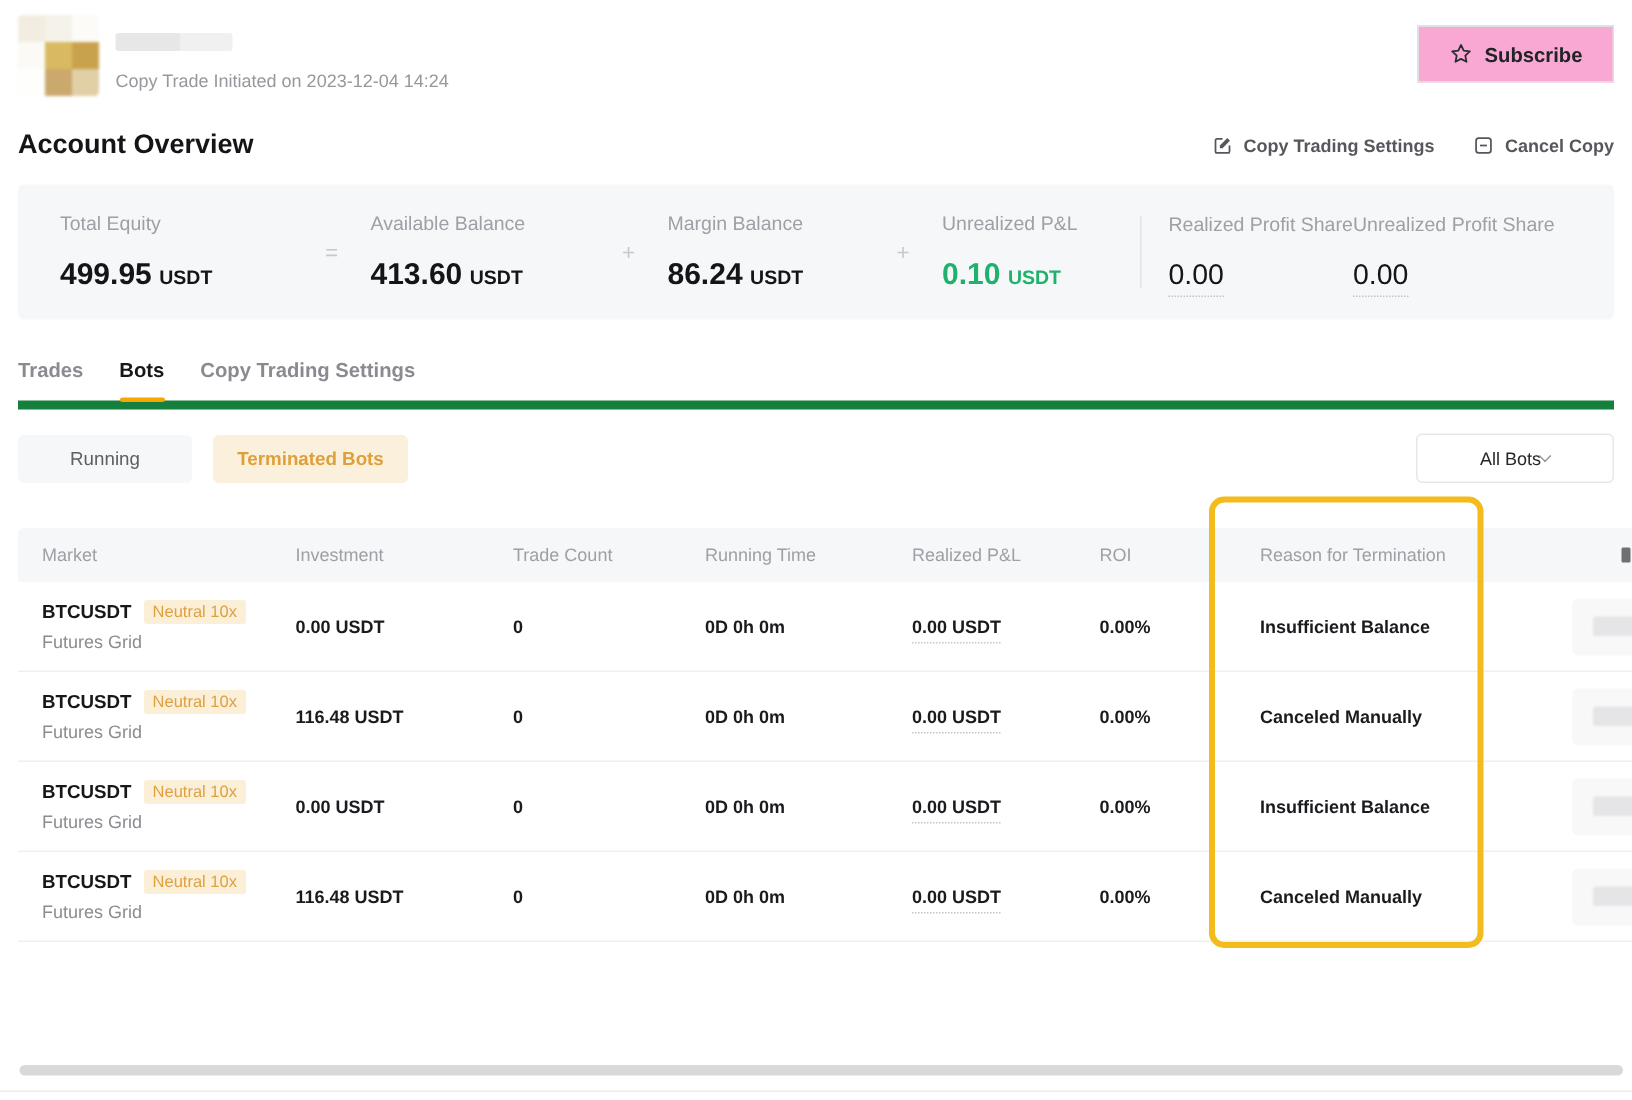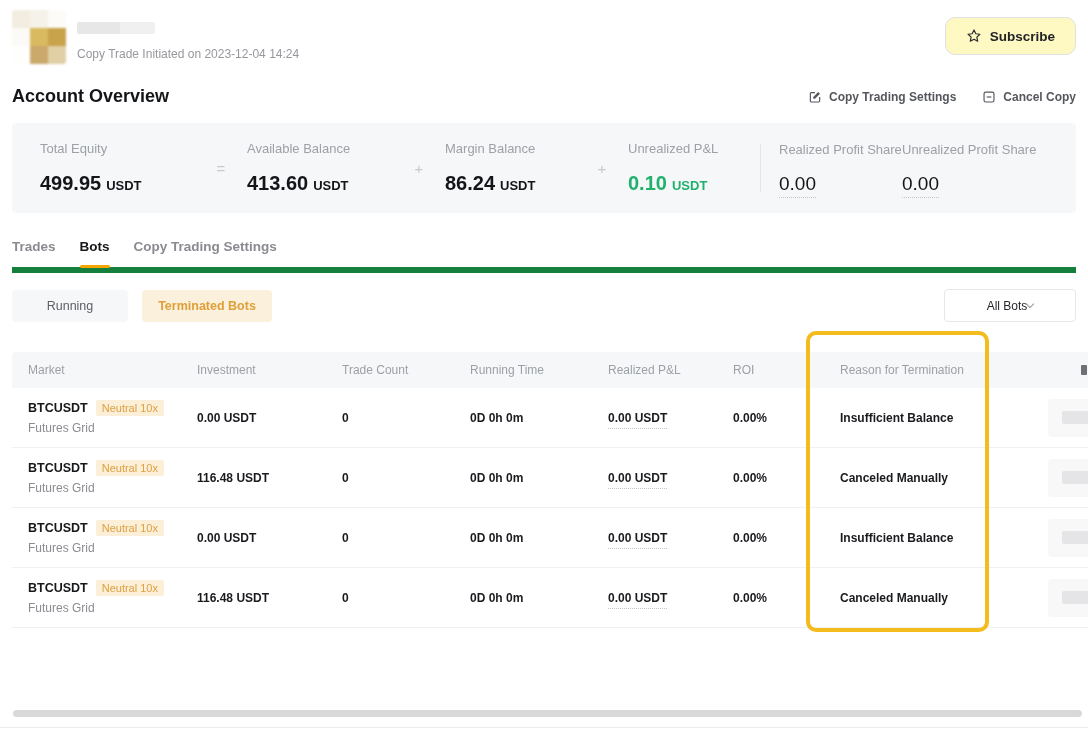--- a/index.html
+++ b/index.html
@@ -10,22 +10,22 @@
   
   .topbar { display:flex; justify-content:space-between; padding:10px 12px 0 12px; }
   .topbar-left { display:flex; }
   .avatar { width:54px; height:54px; border-radius:3px; overflow:hidden; display:grid;
             grid-template-columns:repeat(3,1fr); grid-template-rows:repeat(3,1fr); filter:blur(1px); }
   .avatar div { width:100%; height:100%; }
   .topbar-texts { margin-left:11px; padding-top:12px; }
   .name-blur { width:78px; height:12px; border-radius:2px;
                background:linear-gradient(90deg,#E7E7E8 0 55%,#F0F0F1 55% 100%); }
   .top-subtitle { margin-top:13px; font-size:12px; color:#97989D; }
-  .subscribe-btn { margin-top:7px; height:38px; padding:0 20px; background:#fef9c3;
-                   border:1px solid #DFE0E2; border-radius:10px; display:flex; align-items:center;
+  .subscribe-btn { margin-top:7px; height:38px; padding:0 20px; background:#f9a8d4;
+                   border:1px solid #DFE0E2; border-radius:0; display:flex; align-items:center;
                    gap:8px; font-size:13.5px; font-weight:700; color:#222326; cursor:pointer; }
 
   
   .section-head { display:flex; justify-content:space-between; align-items:center; padding:22px 12px 0 12px; }
   .page-title { font-size:18px; font-weight:700; color:#141518; }
   .head-actions { display:flex; gap:26px; }
   .head-link { display:flex; align-items:center; gap:7px; font-size:12px; font-weight:700;
                color:#55575C; cursor:pointer; }
 
   

